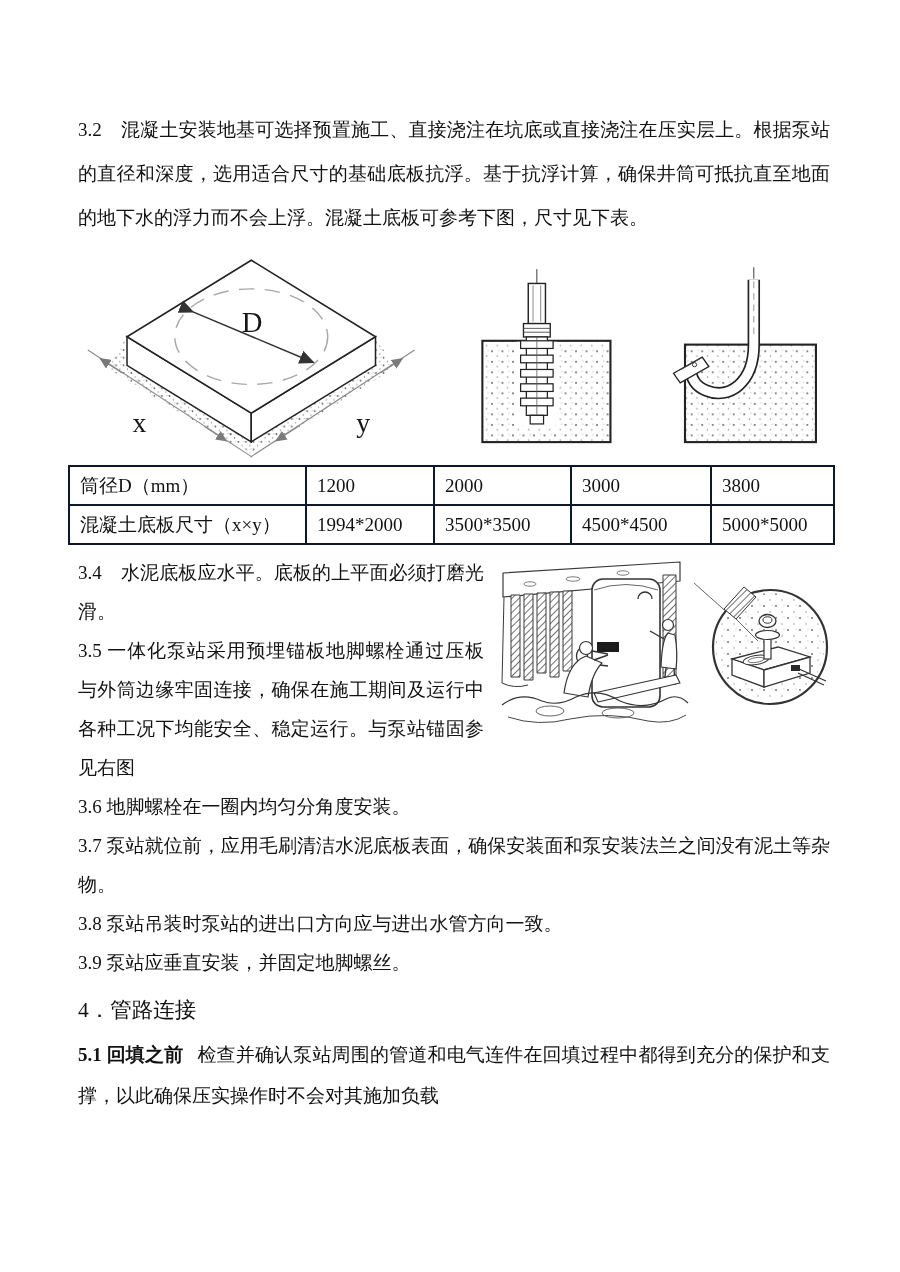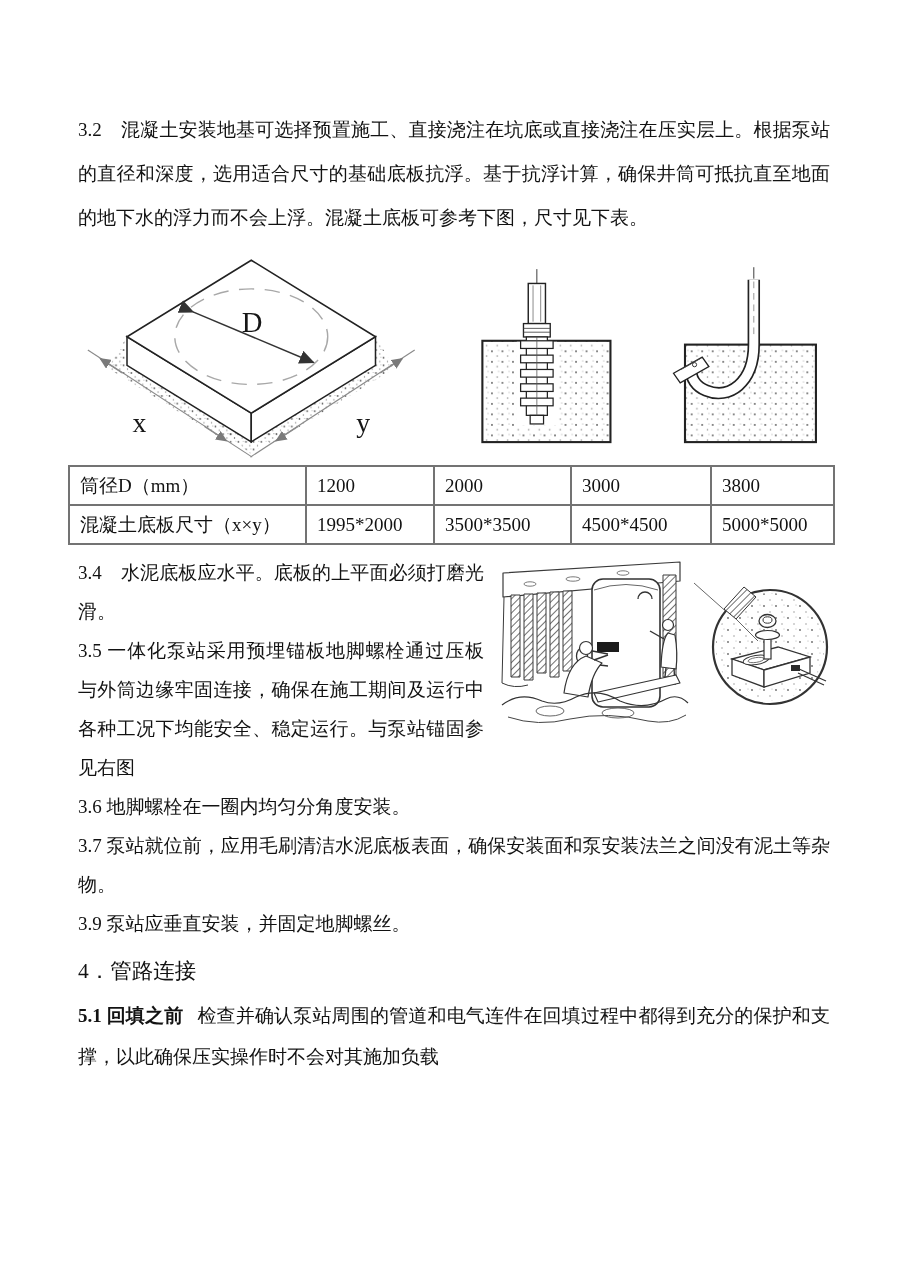--- a/index.html
+++ b/index.html
@@ -12,21 +12,21 @@
     margin-top:36px;
   }
   p{margin:0;}
   .p32{font-size:19px;line-height:44px;text-align:justify;}
   .item{font-size:19px;line-height:39px;text-align:justify;}
   .figrow{display:flex;align-items:flex-start;margin:4px 0 2px 0;}
   .fig-slab{margin-left:6px;}
   .fig-bolts{margin-left:12px;margin-top:16px;}
   table.sizes{border-collapse:collapse;margin:6px 0 8px -10px;table-layout:fixed;width:765px;}
   table.sizes td{
-    border:2px solid #737373;font-size:19px;padding:3px 10px;height:31px;
+    border:2px solid #0f172a;font-size:19px;padding:3px 10px;height:31px;
     white-space:nowrap;overflow:hidden;
   }
   .figfloat{float:right;width:332px;height:178px;margin:2px 0 6px 14px;}
   .clear{clear:both;}
   .sec-h{font-size:21.5px;font-weight:normal;line-height:32px;margin:12px 0 8px 0;}
   .para-ind{font-size:19px;line-height:43px;text-indent:2em;text-align:justify;}
   .p51{font-size:19px;line-height:41px;text-align:justify;}
   .lead-bold{font-weight:bold;margin-right:14px;}
   svg text{font-family:"Liberation Serif","DejaVu Serif",serif;fill:#161616;}
 </style>
@@ -130,21 +130,21 @@
     <tbody>
         <tr>
       <td>筒径D（mm）</td>
       <td>1200</td>
       <td>2000</td>
       <td>3000</td>
       <td>3800</td>
     </tr>
     <tr>
       <td>混凝土底板尺寸（x×y）</td>
-      <td>1995*2000</td>
+      <td>1994*2000</td>
       <td>3500*3500</td>
       <td>4500*4500</td>
       <td>5000*5000</td>
     </tr>
   </tbody>
     </table>
 
 
   <div class="figfloat">
     <svg width="332" height="178" viewBox="0 0 332 178">
@@ -224,20 +224,21 @@
         <line x1="300" y1="118" x2="326" y2="130" stroke="#333" stroke-width="1.2"></line>
       </g>
     </svg>
   </div>
 
   <p class="item">3.4　水泥底板应水平。底板的上平面必须打磨光滑。</p>
   <p class="item">3.5 一体化泵站采用预埋锚板地脚螺栓通过压板与外筒边缘牢固连接，确保在施工期间及运行中各种工况下均能安全、稳定运行。与泵站锚固参见右图</p>
   <p class="item">3.6 地脚螺栓在一圈内均匀分角度安装。</p>
 
   <p class="item clear">3.7 泵站就位前，应用毛刷清洁水泥底板表面，确保安装面和泵安装法兰之间没有泥土等杂物。</p>
+  <p class="item">3.8 泵站吊装时泵站的进出口方向应与进出水管方向一致。</p>
   <p class="item">3.9 泵站应垂直安装，并固定地脚螺丝。</p>
 
   <h2 class="sec-h">4．管路连接</h2>
 
   <p class="p51">
     <span class="lead-bold">5.1 回填之前</span><span>检查并确认泵站周围的管道和电气连件在回填过程中都得到充分的保护和支撑，以此确保压实操作时不会对其施加负载</span>
   </p>
 
 </div>
 

